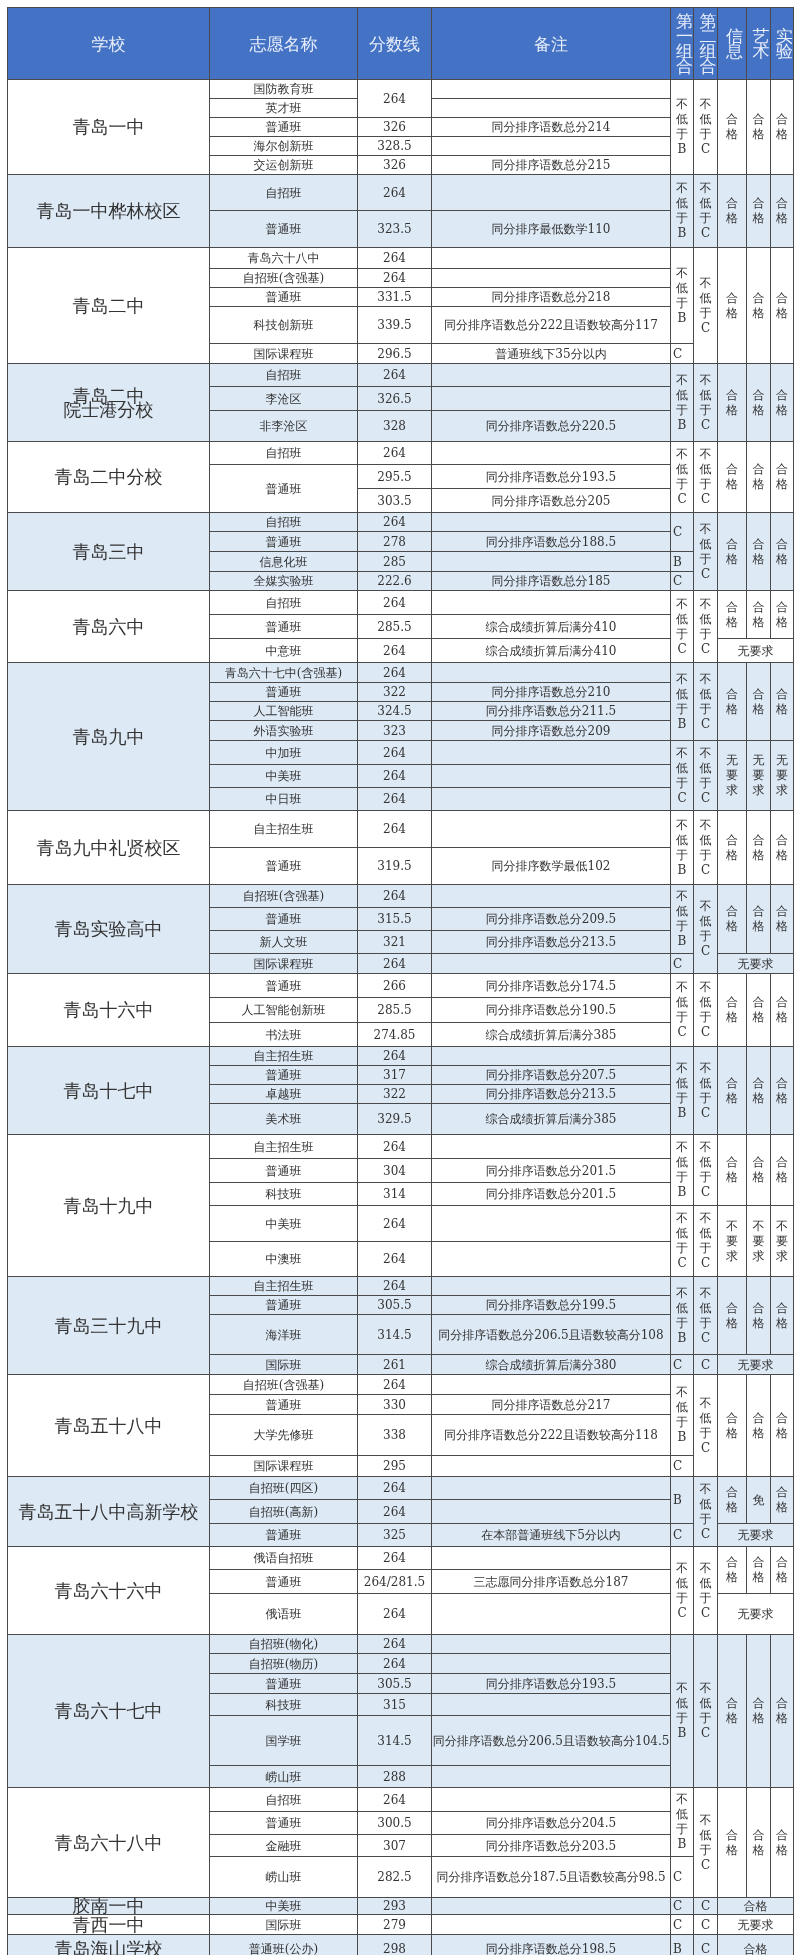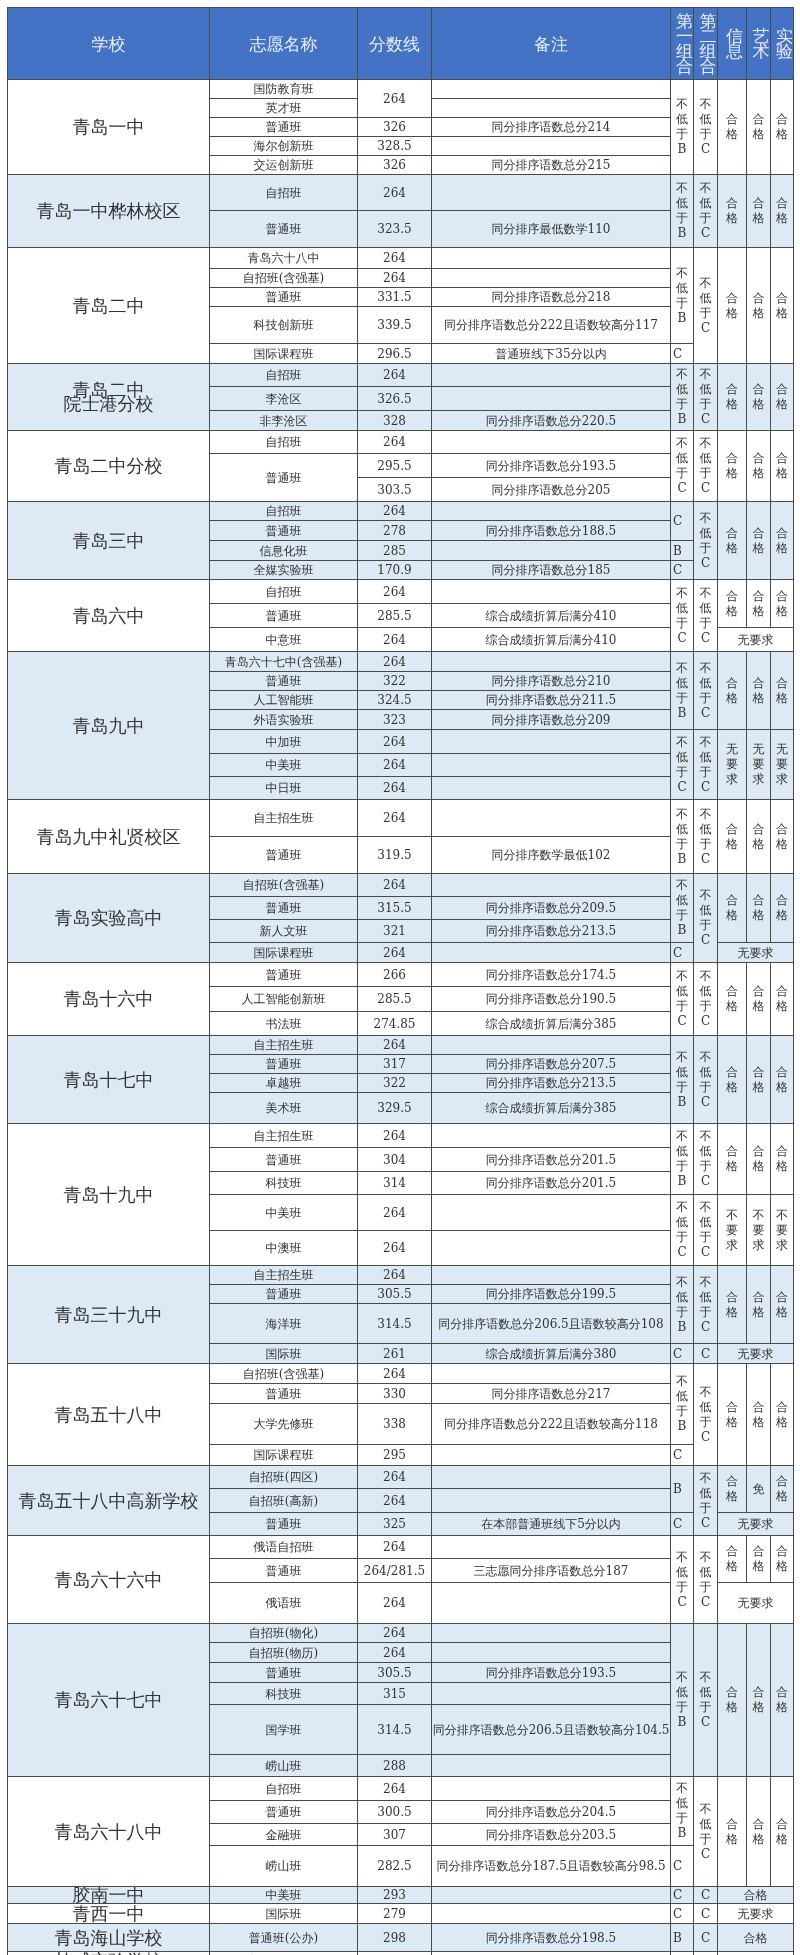--- a/index.html
+++ b/index.html
@@ -130,21 +130,21 @@
     <td rowspan="3"><span class="stack">不低于C</span></td>
     <td rowspan="3"><span class="stack">合格</span></td>
     <td rowspan="3"><span class="stack">合格</span></td>
     <td rowspan="3"><span class="stack">合格</span></td>
   </tr>
   <tr class="alt" style="height:24px">
     <td>李沧区</td>
     <td>326.5</td>
     <td></td>
   </tr>
-  <tr class="alt" style="height:20px">
+  <tr class="alt" style="height:31px">
     <td>非李沧区</td>
     <td>328</td>
     <td>同分排序语数总分220.5</td>
   </tr>
 
   <tr style="height:23px">
     <td rowspan="3" class="sch">青岛二中分校</td>
     <td>自招班</td>
     <td>264</td>
     <td></td>
@@ -181,21 +181,21 @@
     <td>同分排序语数总分188.5</td>
   </tr>
   <tr class="alt" style="height:20px">
     <td>信息化班</td>
     <td>285</td>
     <td></td>
     <td class="left">B</td>
   </tr>
   <tr class="alt" style="height:19px">
     <td>全媒实验班</td>
-    <td>170.9</td>
+    <td>222.6</td>
     <td>同分排序语数总分185</td>
     <td class="left">C</td>
   </tr>
 
   <tr style="height:24px">
     <td rowspan="3" class="sch">青岛六中</td>
     <td>自招班</td>
     <td>264</td>
     <td></td>
     <td rowspan="3"><span class="stack">不低于C</span></td>

